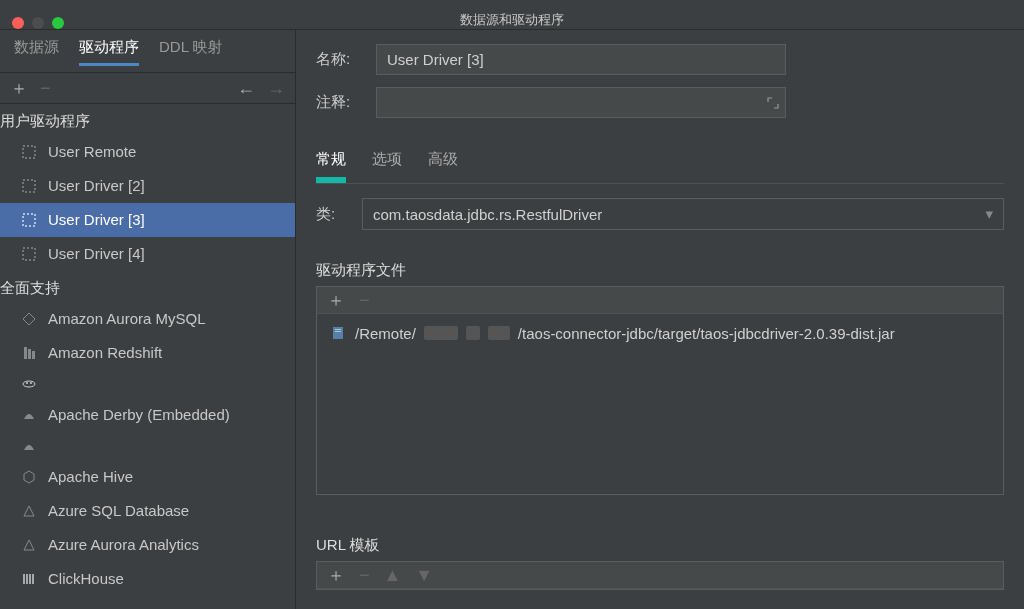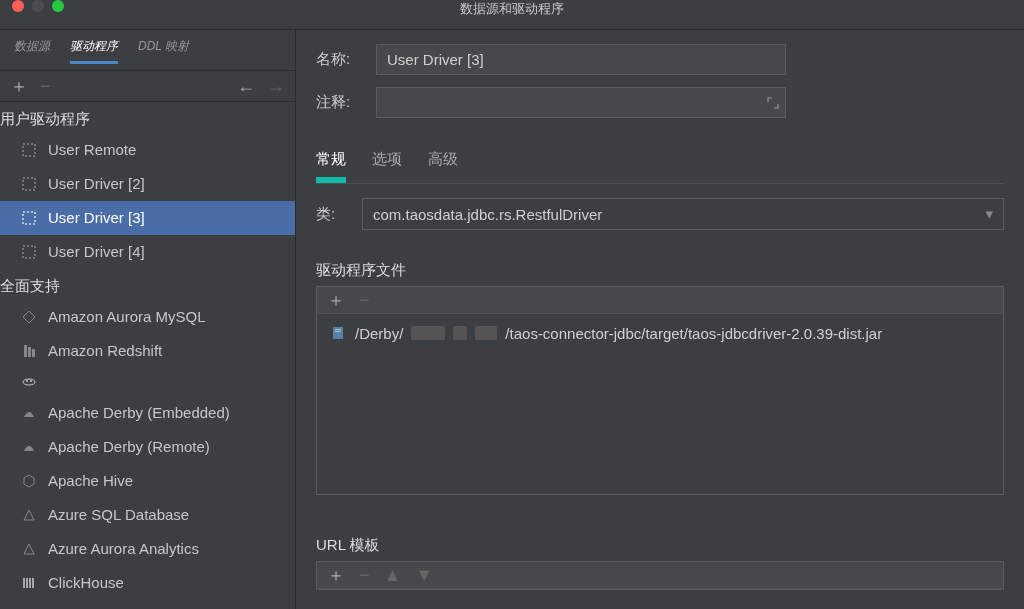--- a/index.html
+++ b/index.html
@@ -10,21 +10,21 @@
   background: #3c3f41;
   width: 1024px;
   height: 609px;
   overflow: hidden;
   user-select: none;
 }
 .titlebar {
   height: 30px;
   background: #3c3f41;
   display: flex;
-  align-items: flex-start;
+  align-items: flex-end;
   position: relative;
   border-bottom: 1px solid #2b2b2b;
 }
 .traffic-lights { display: flex; gap: 8px; padding-left: 12px; }
 .tl { width: 12px; height: 12px; border-radius: 50%; }
 .tl.red { background: #ff5f57; }
 .tl.yellow { background: #4b4d4f; }
 .tl.green { background: #28c840; }
 .title-center {
   position: absolute; left: 0; right: 0; text-align: center;
@@ -34,21 +34,21 @@
 .sidebar {
   width: 296px; background: #3c3f41;
   border-right: 1px solid #2b2b2b;
   display: flex; flex-direction: column;
   position: relative;
 }
 .side-tabs {
   display: flex; gap: 20px; padding: 8px 14px 6px 14px;
   border-bottom: 1px solid #2b2b2b;
 }
-.side-tab { color: #999; font-size: 12px; cursor: pointer; padding-bottom: 6px; font-style: italic; }
+.side-tab { color: #999; font-size: 15px; cursor: pointer; padding-bottom: 6px; }
 .side-tab.active { color: #fff; border-bottom: 3px solid #4a88c7; }
 .side-toolbar {
   display: flex; align-items: center; padding: 6px 10px;
   gap: 12px; border-bottom: 1px solid #2b2b2b;
 }
 .tbtn { color: #aaa; font-size: 18px; cursor: pointer; line-height: 1; }
 .tbtn.dim { color: #666; }
 .side-toolbar .spacer { flex: 1; }
 .side-scroll { overflow-y: auto; flex: 1; position: relative; }
 .side-scroll::-webkit-scrollbar { width: 8px; }
@@ -217,21 +217,20 @@
             </svg>
           </span>
         <span>Apache Derby (Embedded)</span>
       </div>
       <div class="item">
         <span class="icon">
             <svg viewBox="0 0 16 16">
               <path d="M3 12 Q8 2 13 12 Z" fill="#888"></path>
             </svg>
           </span>
-        <span>Apache Derby (Remote)</span>
       </div>
       <div class="item">
         <span class="icon">
             <svg viewBox="0 0 16 16">
               <path d="M8 2 L13 5 L13 11 L8 14 L3 11 L3 5 Z" fill="none" stroke="#888"></path>
             </svg>
           </span>
         <span>Apache Hive</span>
       </div>
       <div class="item">
@@ -307,21 +306,21 @@
       </div>
       <div class="file-list">
         <div class="file-item">
           <span class="icon">
               <svg viewBox="0 0 16 16">
                 <rect x="3" y="2" width="10" height="12" fill="#5a7fa6"></rect>
                 <rect x="5" y="4" width="6" height="1" fill="#9cc"></rect>
                 <rect x="5" y="6" width="6" height="1" fill="#9cc"></rect>
               </svg>
             </span>
-          <span>/Derby/</span>
+          <span>/Remote/</span>
           <span class="redact" style="width:34px"></span>
           <span class="redact" style="width:14px"></span>
           <span class="redact" style="width:22px"></span>
           <span>/taos-connector-jdbc/target/taos-jdbcdriver-2.0.39-dist.jar</span>
         </div>
       </div>
     </div>
 
     <div class="section-title">URL 模板</div>
     <div class="url-panel">

